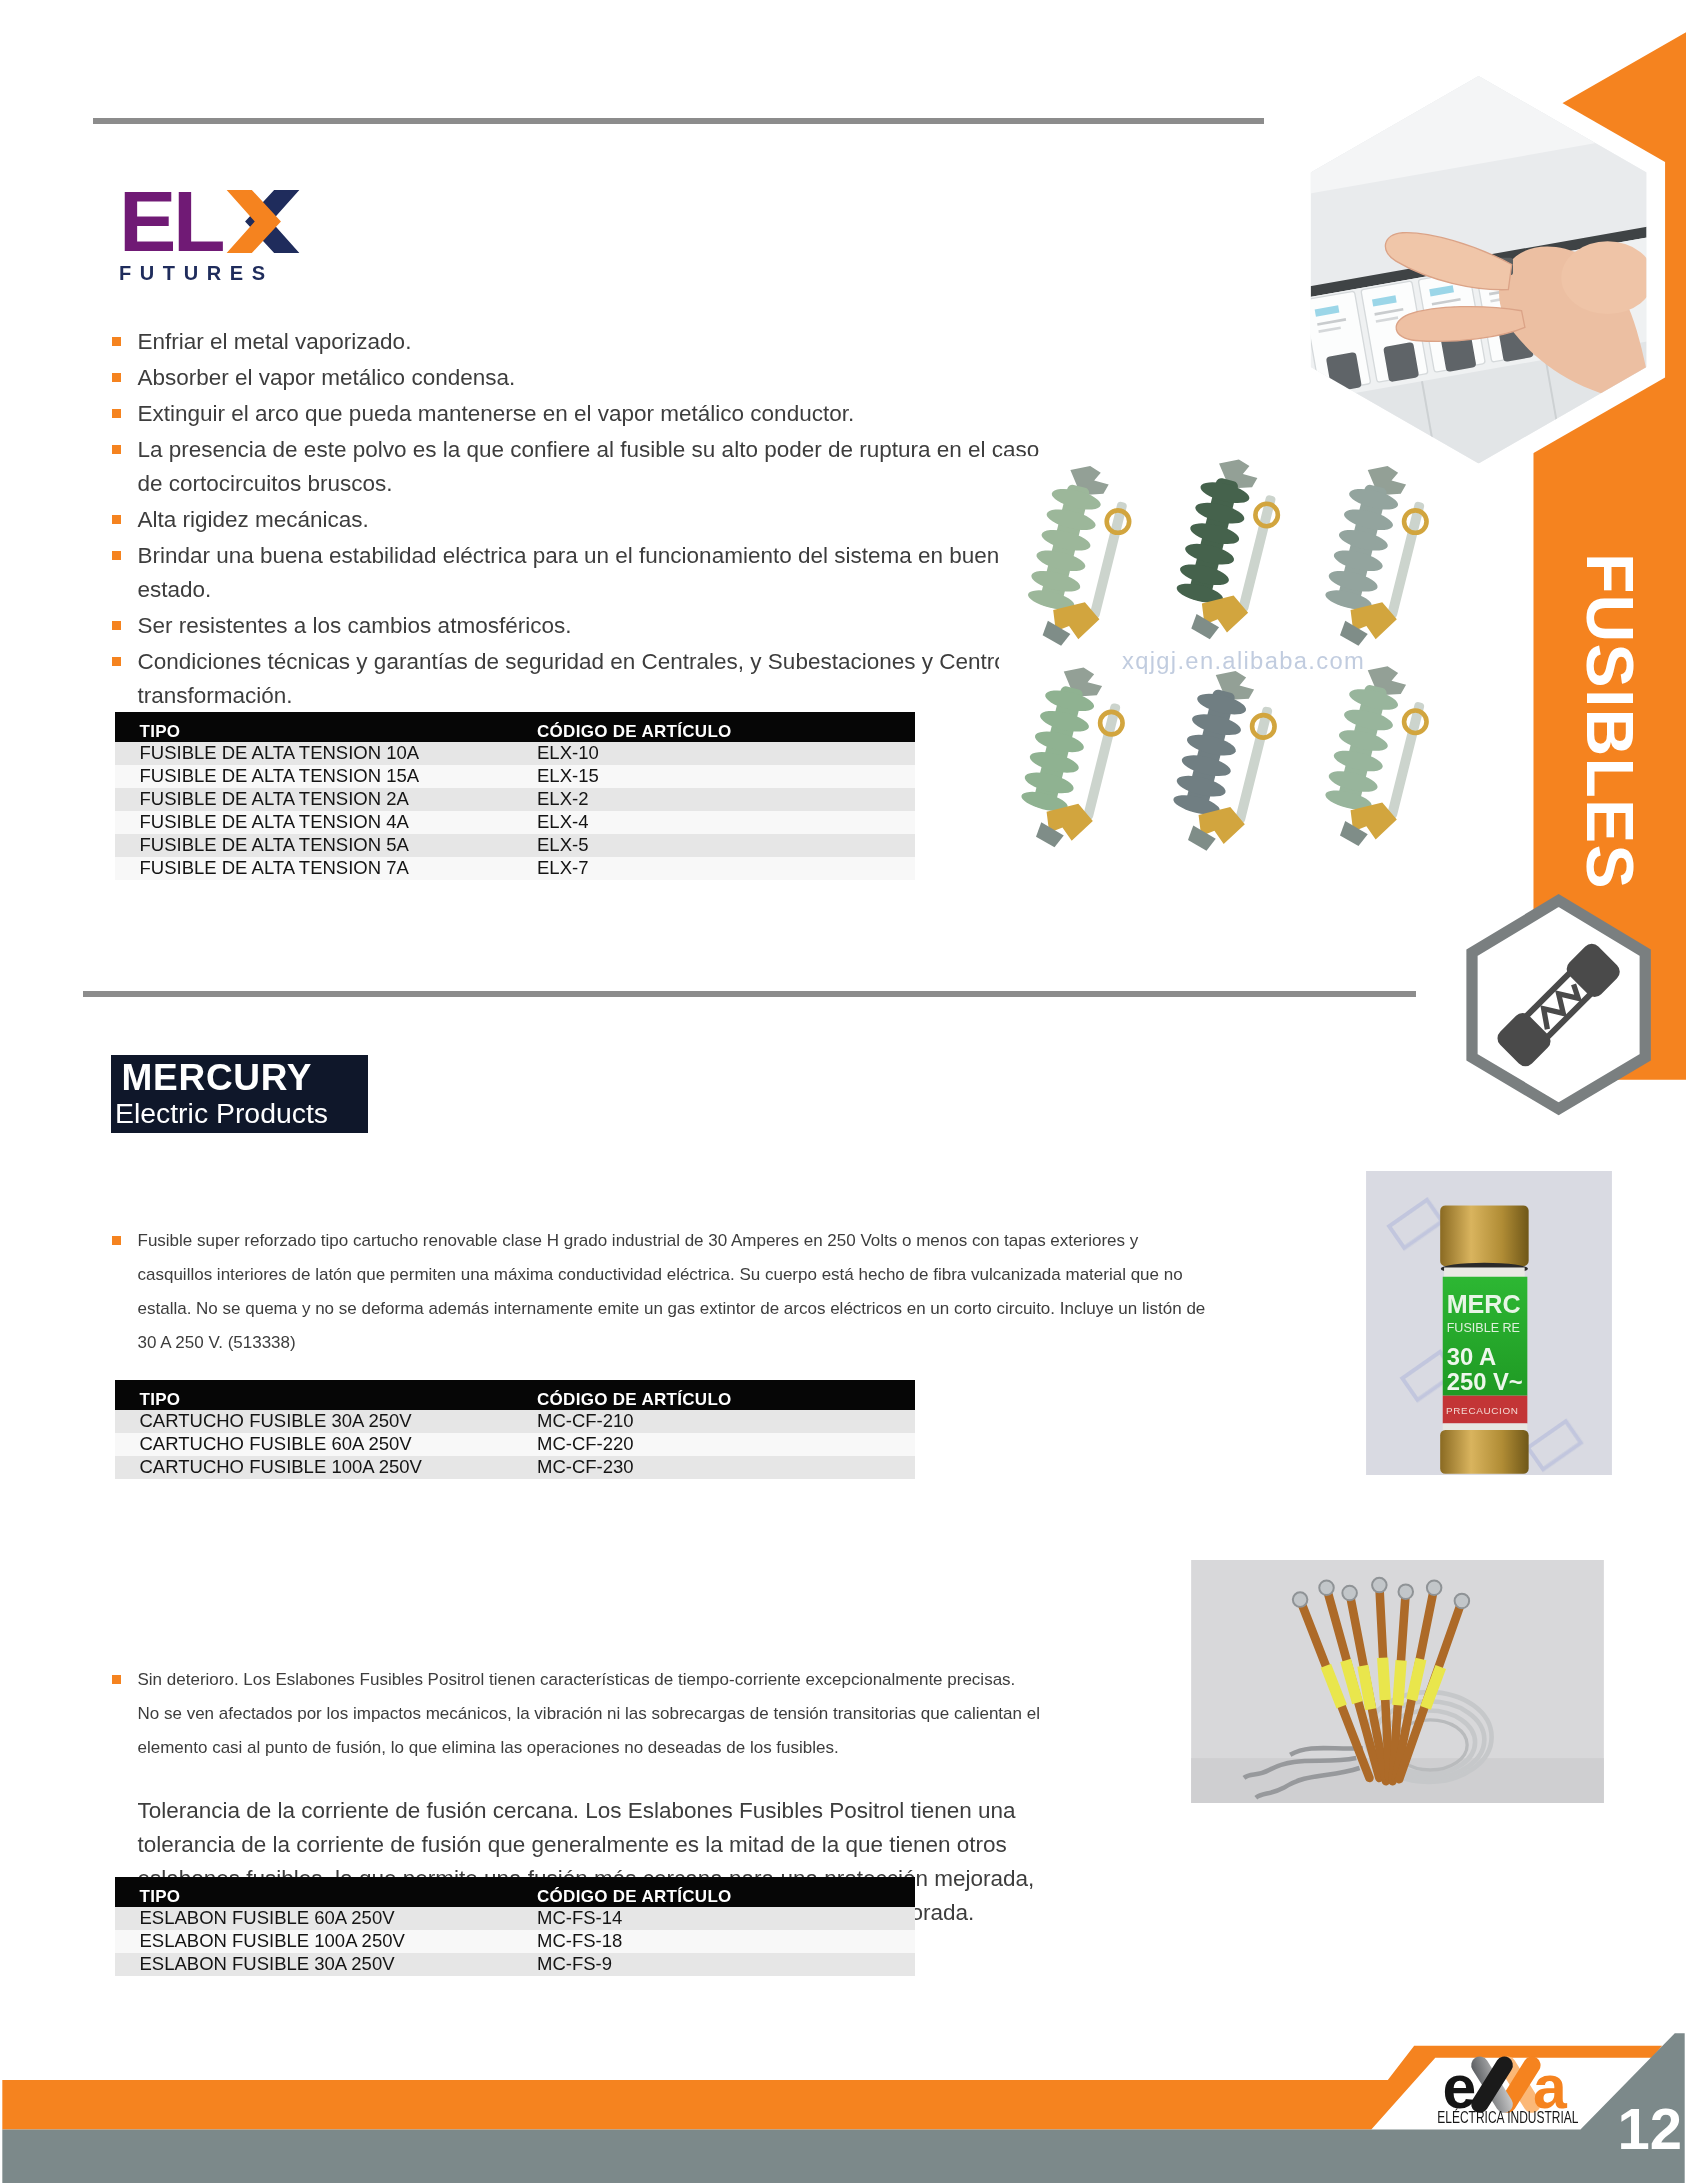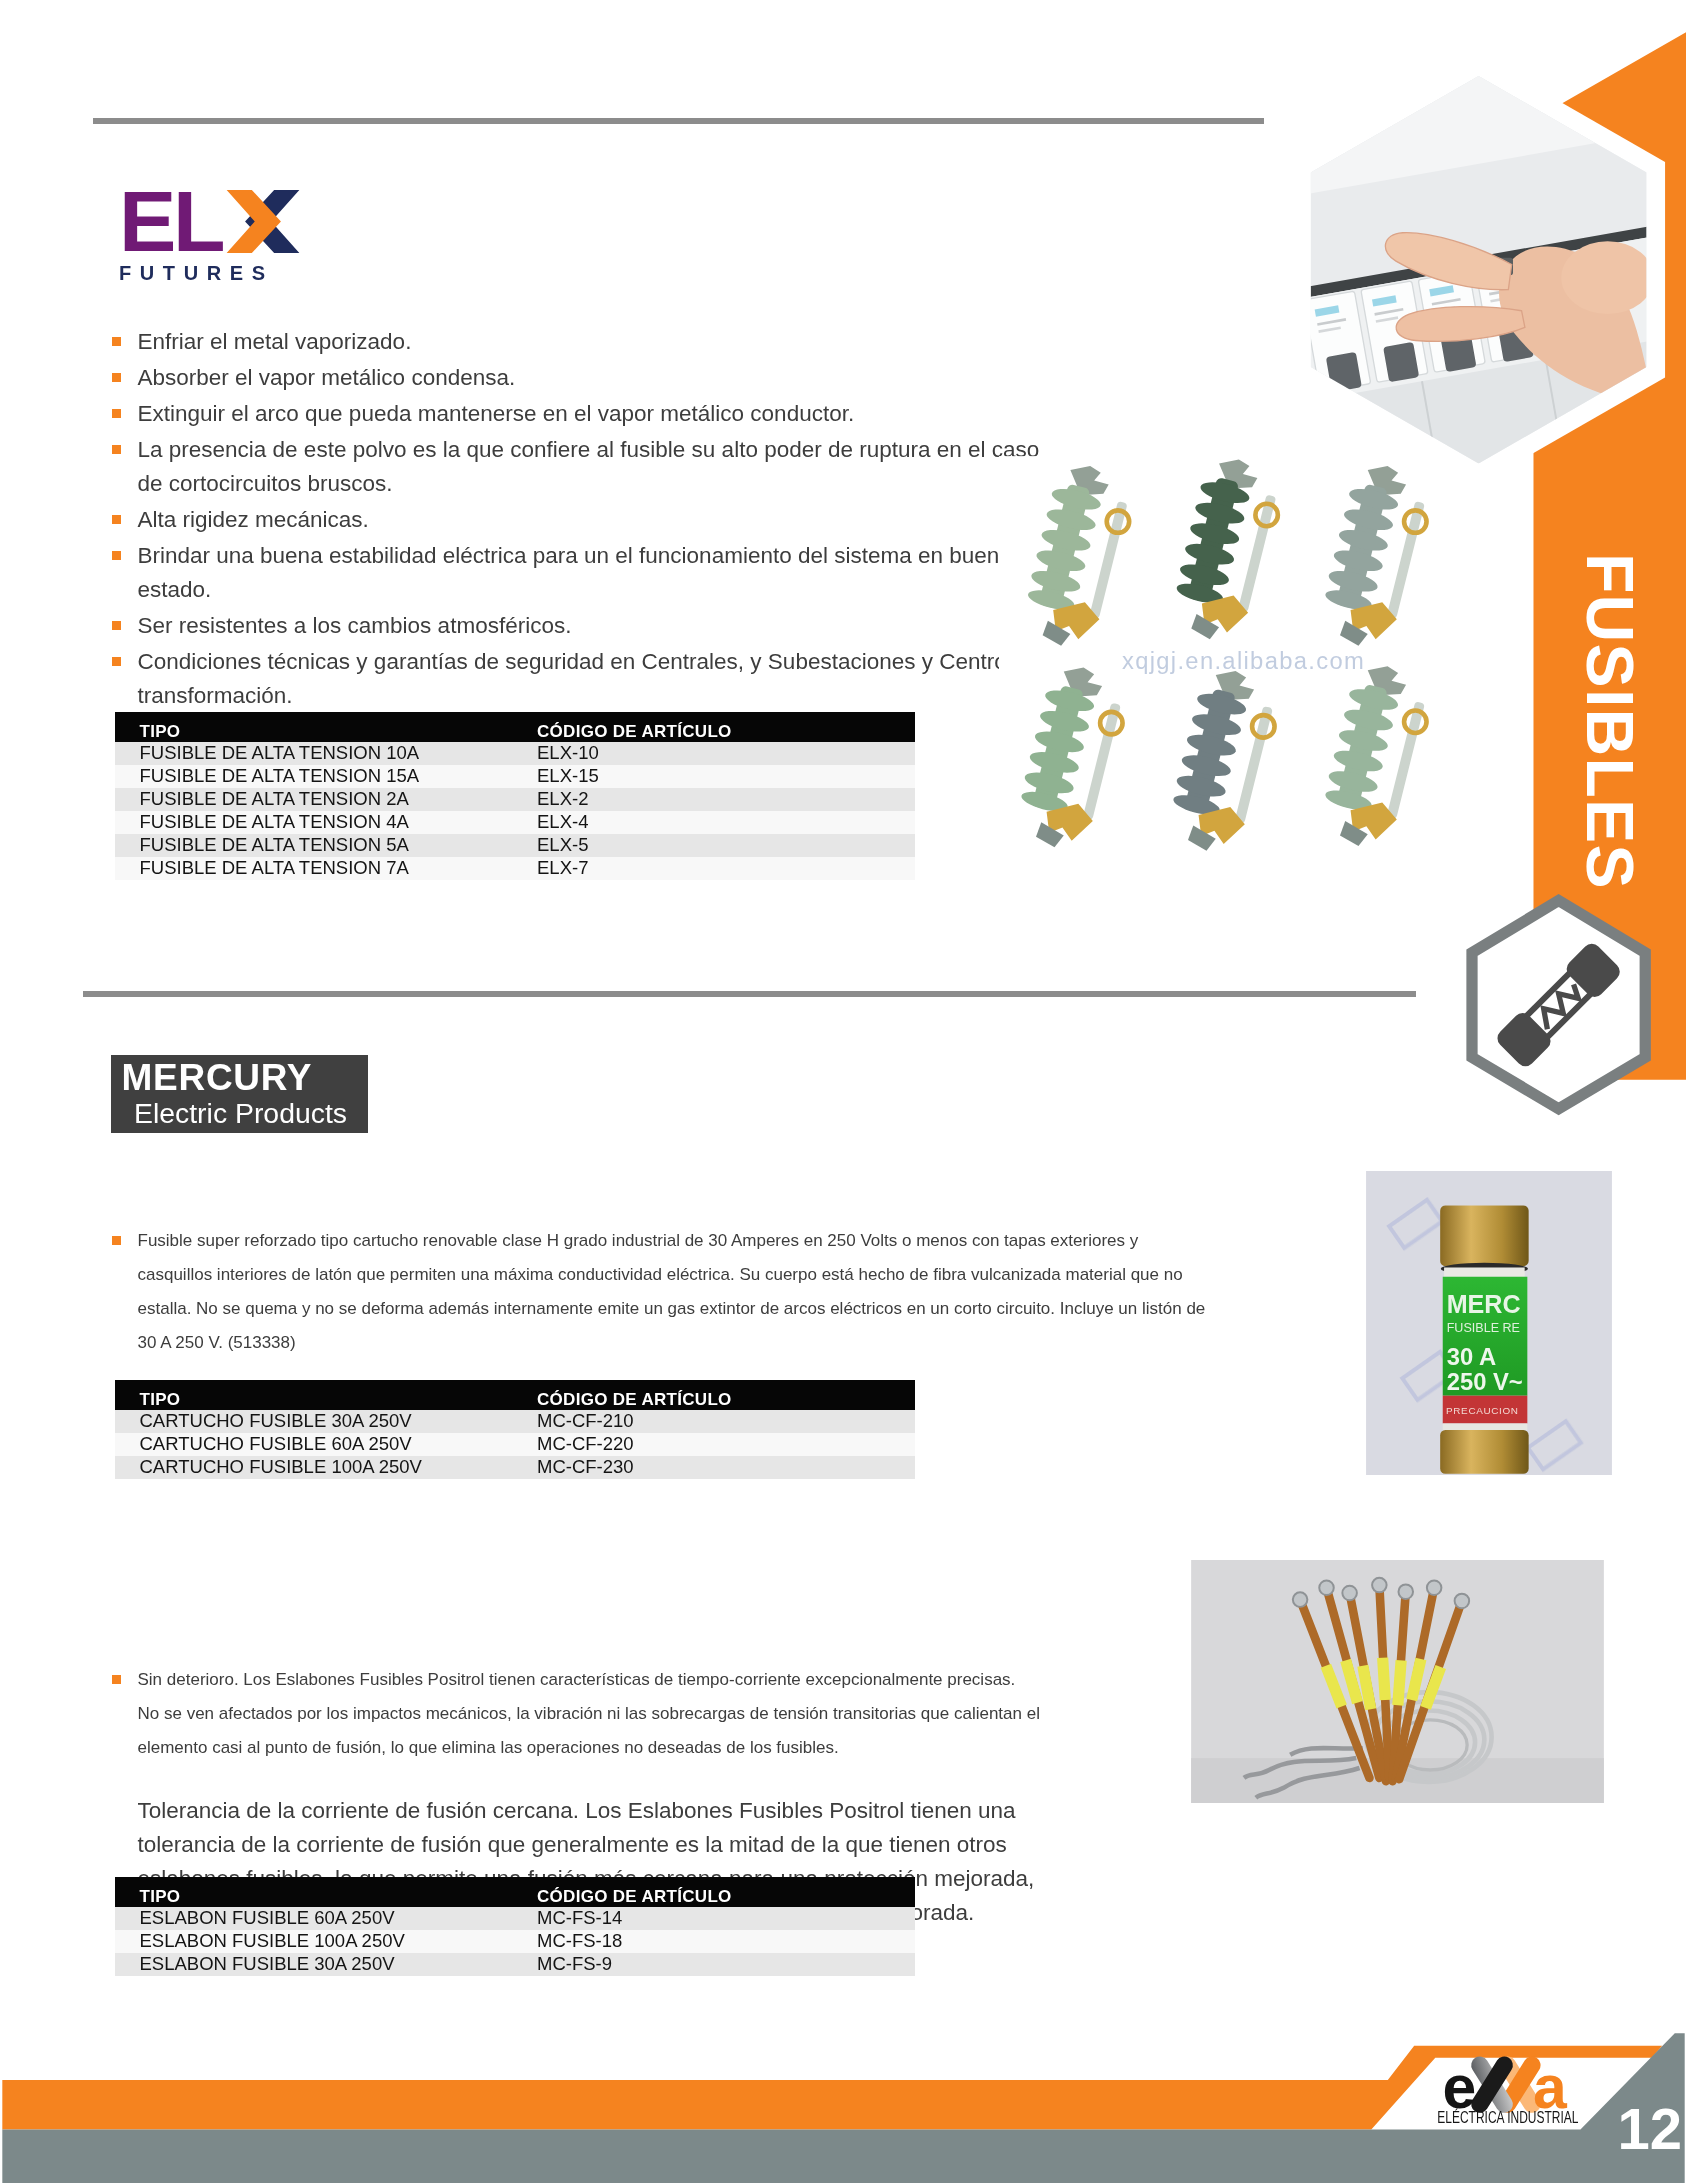--- a/index.html
+++ b/index.html
@@ -30,23 +30,23 @@
   .ptable{width:800px;font-size:18.5px;}
   .ptable .hrow{display:flex;align-items:flex-end;height:30px;background:#060606;color:#ffffff;
                 font-size:17px;font-weight:600;letter-spacing:0.3px;}
   .ptable .drow{display:flex;align-items:flex-start;height:23px;color:#141414;}
   .ptable .drow:nth-child(even){background:#E6E6E6;}
   .ptable .drow:nth-child(odd){background:#F8F8F8;}
   .ptable .c1{width:422px;padding-left:24.5px;box-sizing:border-box;}
   .ptable .c2{flex:1;}
 
   
-  .mlogo{left:111px;top:1055px;width:257px;height:78px;background:#404040;color:#ffffff;}
+  .mlogo{left:111px;top:1055px;width:257px;height:78px;background:#0f172a;color:#ffffff;}
   .mlogo .l1{font-size:37px;font-weight:bold;letter-spacing:0.7px;padding:4px 0 0 10.6px;line-height:38px;}
-  .mlogo .l2{font-size:28.4px;padding-left:23px;line-height:32px;}
+  .mlogo .l2{font-size:28.4px;padding-left:4px;line-height:32px;}
 
   
   .vband{left:1533px;top:410px;width:153px;height:622px;display:flex;align-items:center;justify-content:center;
          writing-mode:vertical-rl;font-size:66px;font-weight:bold;color:#ffffff;letter-spacing:1.3px;z-index:3;}
 
   svg{display:block;}
   .svgabs{position:absolute;}
   text{font-family:"Liberation Sans", sans-serif;}
 </style>
 </head>

